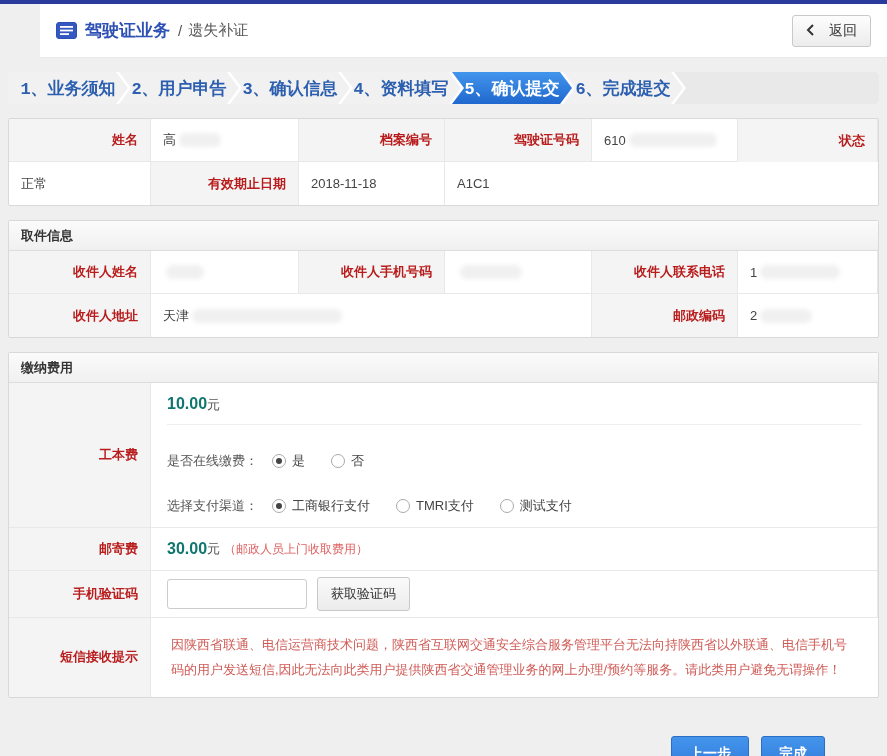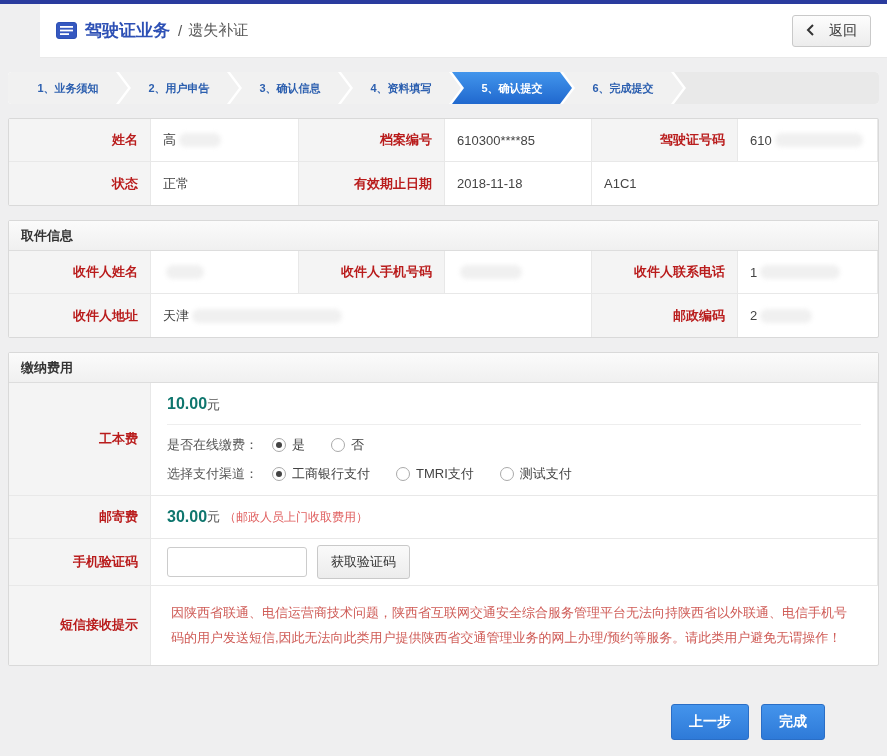--- a/index.html
+++ b/index.html
@@ -30,23 +30,23 @@
     padding: 6px 13px; font-size: 14px; color: #333; cursor: pointer;
   }
 
   
   .steps {
     display: flex; height: 32px; margin: 14px 8px;
     background: #fff; border-radius: 4px;
   }
   .step {
     width: 120px; display: flex; align-items: center; justify-content: center;
-    background: #f1f1f1; color: #2c5faf; font-weight: bold; font-size: 11px;
+    background: #f1f1f1; color: #2c5faf; font-weight: bold; font-size: 17px;
     clip-path: polygon(0 0, calc(100% - 12px) 0, 100% 50%, calc(100% - 12px) 100%, 0 100%, 12px 50%);
-    margin-left: -9px; white-space: nowrap;
+    margin-left: -9px; white-space: nowrap; font-family: Liberation Mono, monospace;
   }
   .step:first-child {
     margin-left: 0; border-radius: 4px 0 0 4px;
     clip-path: polygon(0 0, calc(100% - 12px) 0, 100% 50%, calc(100% - 12px) 100%, 0 100%);
   }
   .step.active {
     background: linear-gradient(#4295ec, #2068ce);
     color: #fff;
   }
   .step-filler {
@@ -87,21 +87,21 @@
     background: #dedede; opacity: .45; filter: blur(2px);
     vertical-align: middle; margin-left: 3px;
   }
 
   
   .fee-amount { color: #0f766e; font-size: 16px; font-weight: bold; }
   .fee-yuan { color: #555; font-size: 13px; }
   .fee-note { color: #e06060; font-size: 12px; margin-left: 4px; }
   .gongben-cell { display: block; padding: 12px 16px; }
   .gongben-divider { border-bottom: 1px solid #eee; margin: 10px 0; }
-  .opt-line { display: flex; align-items: flex-end; margin-top: 11px; color: #555; }
+  .opt-line { display: flex; align-items: flex-end; margin-top: 27px; color: #555; }
   .opt-line .q { margin-right: 14px; }
   .radio-item { display: inline-flex; align-items: center; margin-right: 26px; cursor: pointer; color: #444; }
   .radio {
     width: 14px; height: 14px; border: 1px solid #aaa; border-radius: 50%;
     margin-right: 6px; background: #fff; position: relative; flex: 0 0 auto;
   }
   .radio.sel::after {
     content: ""; position: absolute; left: 3px; top: 3px;
     width: 6px; height: 6px; border-radius: 50%; background: #444;
   }
@@ -170,23 +170,20 @@
 </div>
 
 <div class="panel">
   <div class="grid6 last-row-wrap">
     <div class="cell lbl">姓名</div>
     <div class="cell val">
         <span>高</span>
         <span class="redact" style="width:42px"></span>
       </div>
     <div class="cell lbl">档案编号</div>
-    <div class="cell val">
-        <span>610300****85</span>
-      </div>
     <div class="cell lbl">驾驶证号码</div>
     <div class="cell val">
         <span>610</span>
         <span class="redact" style="width:88px"></span>
       </div>
 
     <div class="cell lbl" style="border-bottom:none">状态</div>
     <div class="cell val" style="border-bottom:none">
         <span>正常</span>
       </div>

